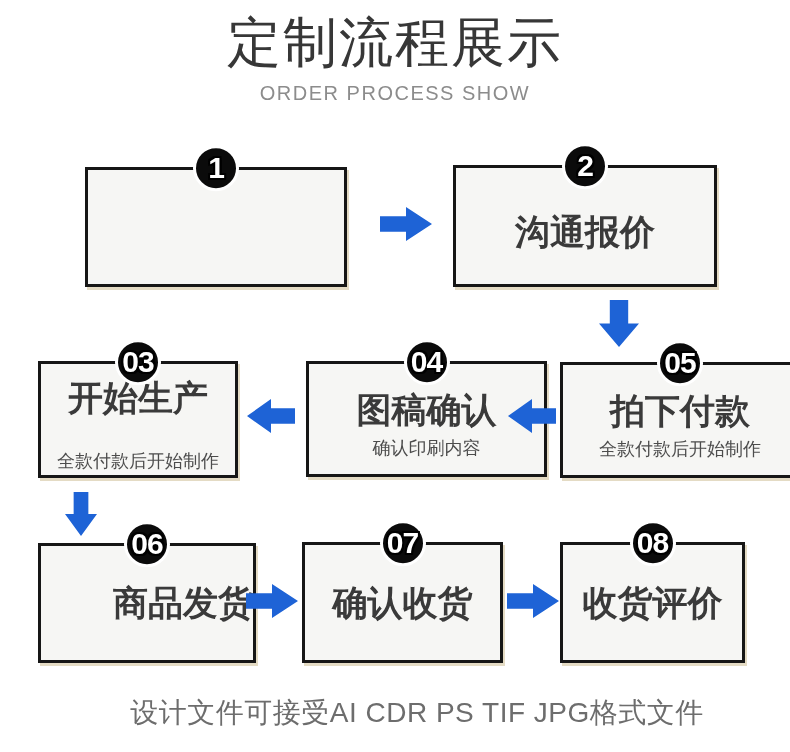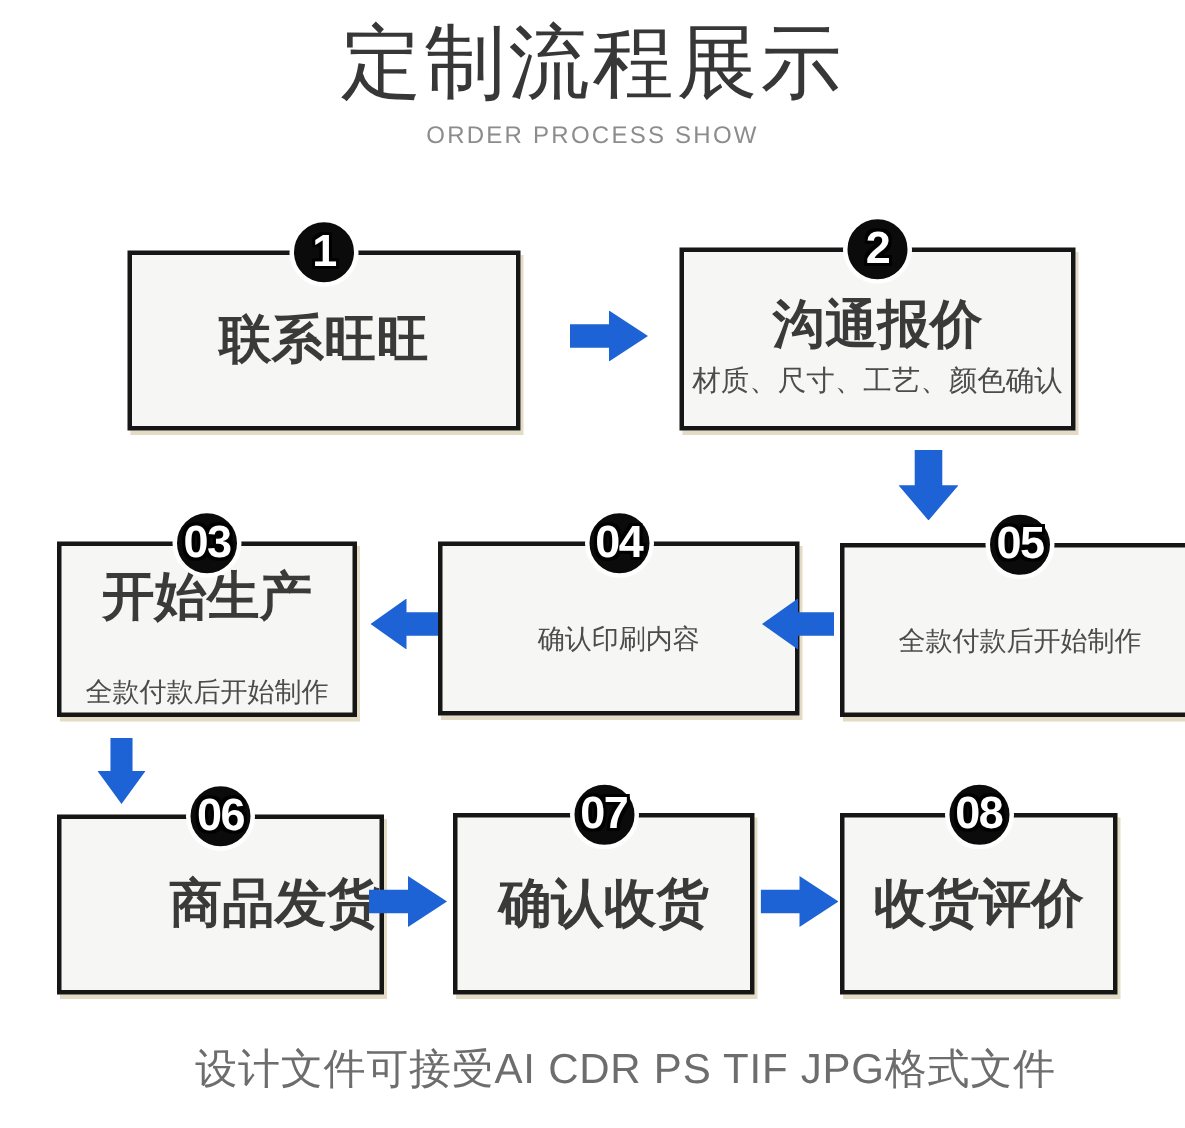--- a/index.html
+++ b/index.html
@@ -30,21 +30,21 @@
     font-size: 54px;
     line-height: 68px;
     font-weight: 400;
     color: var(--title-color);
     letter-spacing: 2px;
   }
   .page-subtitle {
     position: absolute;
     left: 0; top: 82px; width: 100%;
     text-align: center;
-    font-size: 16px;
+    font-size: 20px;
     color: var(--subtitle-color);
     letter-spacing: 1.5px;
   }
   .step {
     position: absolute;
     background: var(--box-bg);
     border: 3px solid var(--box-border);
     box-shadow: 2px 3px 0 rgba(196,175,125,0.45);
     display: flex;
     flex-direction: column;
@@ -91,21 +91,21 @@
       -2px 2px 0 #000, 0 2px 0 #000, 2px 2px 0 #000;
   }
   .arrow { position: absolute; background: var(--arrow); }
   .arrow.right { clip-path: polygon(0 27%, 50% 27%, 50% 0, 100% 50%, 50% 100%, 50% 73%, 0 73%); }
   .arrow.left  { clip-path: polygon(100% 27%, 50% 27%, 50% 0, 0 50%, 50% 100%, 50% 73%, 100% 73%); }
   .arrow.down  { clip-path: polygon(27% 0, 73% 0, 73% 50%, 100% 50%, 50% 100%, 0 50%, 27% 50%); }
   
   #box1 { left: 85px;  top: 167px; width: 262px; height: 120px; }
   #box2 { left: 453px; top: 165px; width: 264px; height: 122px; }
   #box3 { left: 38px;  top: 361px; width: 200px; height: 117px; justify-content: space-between; }
-  #box4 { left: 292px; top: 361px; width: 241px; height: 116px; }
+  #box4 { left: 306px; top: 361px; width: 241px; height: 116px; }
   #box5 { left: 560px; top: 362px; width: 240px; height: 116px; }
   #box6 { left: 38px;  top: 543px; width: 218px; height: 120px; align-items: flex-end; }
   #box7 { left: 302px; top: 542px; width: 201px; height: 121px; }
   #box8 { left: 560px; top: 542px; width: 185px; height: 121px; }
   
   #ar1 { left: 380px; top: 207px; width: 52px; height: 34px; } 
   #ad1 { left: 599px; top: 300px; width: 40px; height: 47px; } 
   #al1 { left: 508px; top: 399px; width: 48px; height: 34px; } 
   #al2 { left: 247px; top: 399px; width: 48px; height: 34px; } 
   #ad2 { left: 65px;  top: 492px; width: 32px; height: 44px; } 
@@ -126,58 +126,58 @@
 
 <div class="stage">
 
   <div class="page-title">定制流程展示</div>
   <div class="page-subtitle">ORDER PROCESS SHOW</div>
 
   <div class="step" id="box1">
     <div class="badge">
         <span>1</span>
       </div>
-    <div class="step-title">联系旺旺</div>
   </div>
 
   <div class="arrow right" id="ar1"></div>
 
   <div class="step has-sub" id="box2">
     <div class="badge">
         <span>2</span>
       </div>
     <div class="step-title">沟通报价</div>
-    <div class="step-sub" style="font-size:19px">材质、尺寸、工艺、颜色确认</div>
   </div>
 
   <div class="arrow down" id="ad1"></div>
 
   <div class="step has-sub" id="box3">
     <div class="badge">
         <span>03</span>
       </div>
     <div class="step-title">开始生产</div>
     <div class="step-sub">全款付款后开始制作</div>
   </div>
 
   <div class="arrow left" id="al2"></div>
 
   <div class="step has-sub" id="box4">
     <div class="badge">
         <span>04</span>
       </div>
+    <div class="step-title">图稿确认</div>
     <div class="step-sub">确认印刷内容</div>
   </div>
 
   <div class="arrow left" id="al1"></div>
 
   <div class="step has-sub" id="box5">
     <div class="badge">
         <span>05</span>
       </div>
+    <div class="step-title">拍下付款</div>
     <div class="step-sub">全款付款后开始制作</div>
   </div>
 
   <div class="arrow down" id="ad2"></div>
 
   <div class="step" id="box6">
     <div class="badge">
         <span>06</span>
       </div>
     <div class="step-title">商品发货</div>

